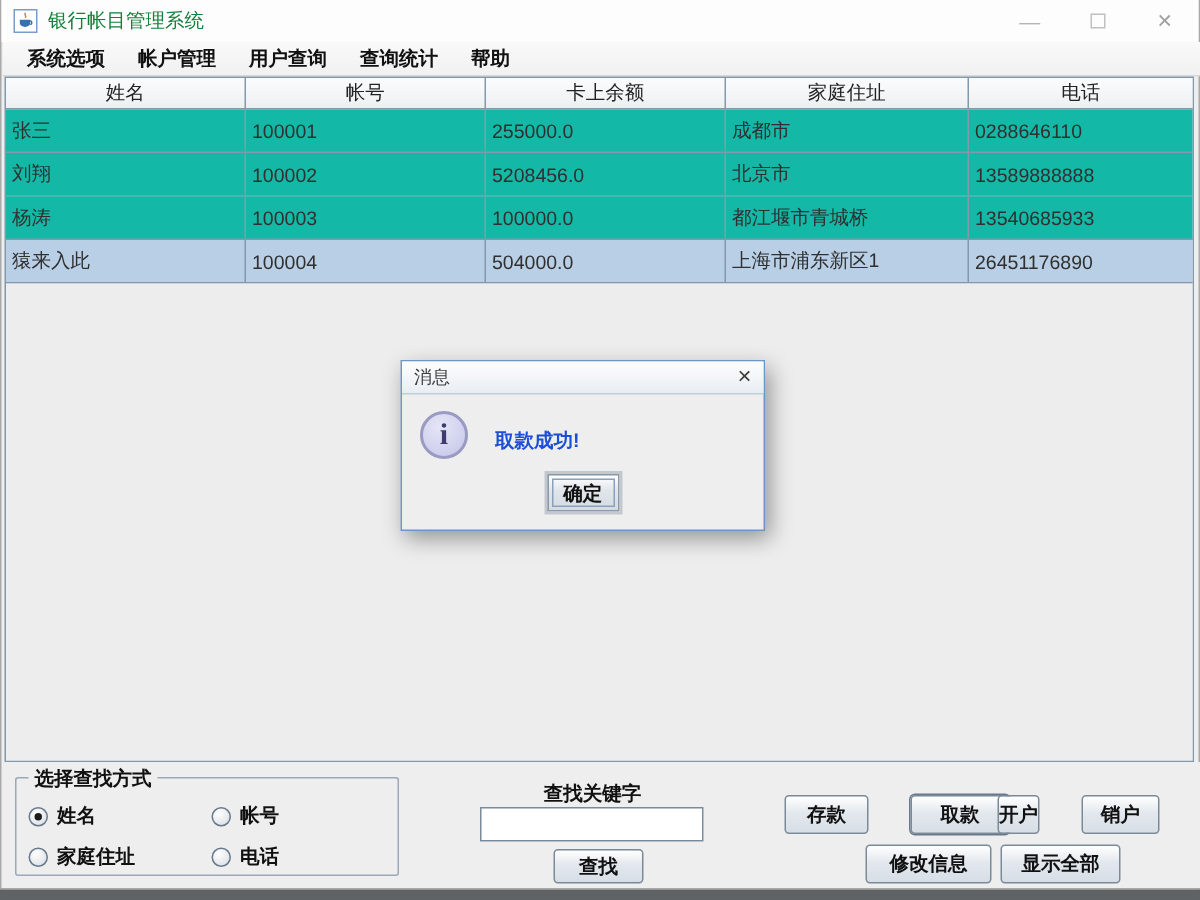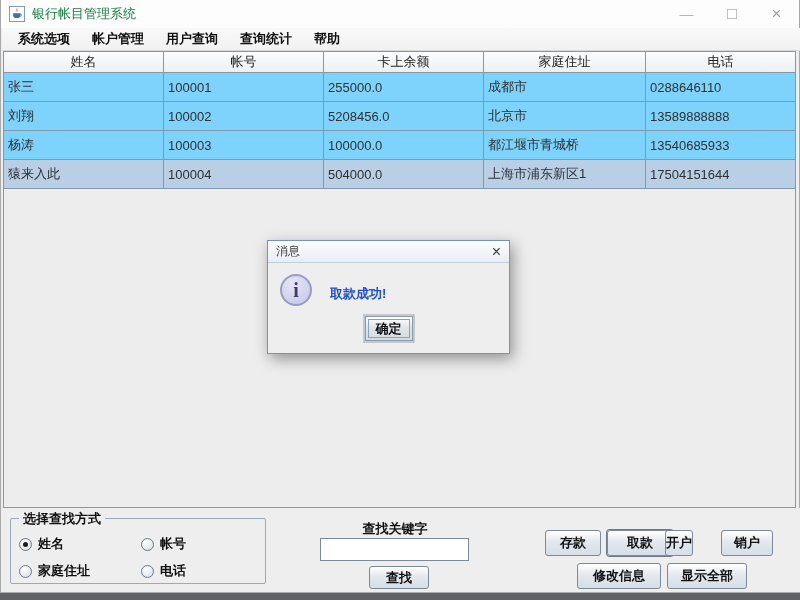--- a/index.html
+++ b/index.html
@@ -26,21 +26,21 @@
   .menubar { position:absolute; left:1px; top:28px; width:798px; height:23px; background:linear-gradient(#f9f9f9,#f1f1f1);
              border-bottom:1px solid #d8d8d8; display:flex; align-items:center; padding-left:5px; }
   .menu-item { font-size:13px; font-weight:bold; color:#111; padding:2px 11px; }
 
   
   .tablewrap { position:absolute; left:2px; top:51px; width:793px; height:457px; border:1px solid #8398ab;
                background:#ededed; display:flex; flex-direction:column; }
   .thead { display:flex; height:21px; background:linear-gradient(#fbfcfd,#edeff1); border-bottom:1px solid #8398ab; }
   .th { font-size:13px; color:#222; display:flex; align-items:center; justify-content:center;
         border-right:1px solid #8398ab; }
-  .trow { display:flex; height:29px; background:#7dd3fc; border-bottom:1px solid #8398ab; }
+  .trow { display:flex; height:29px; background:#14b8a6; border-bottom:1px solid #8398ab; }
   .trow.selected { background:#b9cfe6; }
   .td { font-size:13px; color:#303030; display:flex; align-items:center; padding-left:4px;
         border-right:1px solid #8398ab; overflow:hidden; white-space:nowrap; }
   .c0 { width:160px; } .c1 { width:160px; } .c2 { width:160px; } .c3 { width:162px; } .c4 { flex:1; border-right:none; }
   .tfill { flex:1; background:#ededed; }
 
   
   .bottom { position:absolute; left:1px; top:508px; width:798px; height:84px; background:#eeeeee; }
   .groupbox { position:absolute; left:8px; top:10px; width:256px; height:66px; border:1px solid #9aa8b8; border-radius:2px; }
   .legend { position:absolute; left:8px; top:-9px; background:#eeeeee; padding:0 4px; font-size:13px; font-weight:bold; color:#111; }
@@ -52,21 +52,21 @@
 
   .kw-label { position:absolute; left:318px; top:12px; width:150px; text-align:center; font-size:13px; font-weight:bold; color:#111; }
   .kw-input { position:absolute; left:318px; top:30px; width:149px; height:23px; border:1px solid #7a8a99; background:#ffffff;
               font-size:13px; padding:0 3px; font-family:inherit; }
 
   .btn { background:linear-gradient(#ffffff,#e3e8ee 45%,#d7dee6); border:1px solid #7a8a99; border-radius:3px;
          font-size:13px; font-weight:bold; color:#111; font-family:inherit; display:flex; align-items:center; justify-content:center; }
   .find-btn { position:absolute; left:367px; top:58px; width:60px; height:23px; }
   .actbtn { position:absolute; height:26px; }
   .actbtn.focused { box-shadow:0 0 0 1px #69798c; }
-  .b-deposit { left:543px; top:22px; width:56px; }
+  .b-deposit { left:521px; top:22px; width:56px; }
   .b-withdraw { left:605px; top:22px; width:66px; }
   .b-open { left:663px; top:22px; width:28px; }
   .b-closeacct { left:719px; top:22px; width:52px; }
   .b-modify { left:575px; top:55px; width:84px; }
   .b-showall { left:665px; top:55px; width:80px; }
 
   
   .dialog { position:absolute; left:267px; top:240px; width:243px; height:114px; background:#eeeeee;
             border:1px solid #6e96c4; box-shadow:3px 5px 14px rgba(0,0,0,.38); z-index:10; }
   .dlg-title { height:22px; background:linear-gradient(#fdfdfe,#e9edf2); border-bottom:1px solid #bfcddc;
@@ -144,21 +144,21 @@
         <span class="td c1">100003</span>
         <span class="td c2">100000.0</span>
         <span class="td c3">都江堰市青城桥</span>
         <span class="td c4">13540685933</span>
       </div>
       <div class="trow selected">
         <span class="td c0">猿来入此</span>
         <span class="td c1">100004</span>
         <span class="td c2">504000.0</span>
         <span class="td c3">上海市浦东新区1</span>
-        <span class="td c4">17504151644</span>
+        <span class="td c4">26451176890</span>
       </div>
       <div class="tfill"></div>
     </div>
 
     <div class="bottom">
       <div class="groupbox">
         <span class="legend">选择查找方式</span>
         <label class="radio checked" style="left:8px; top:16px;">
           <span class="rb">
               <span class="dot"></span>

